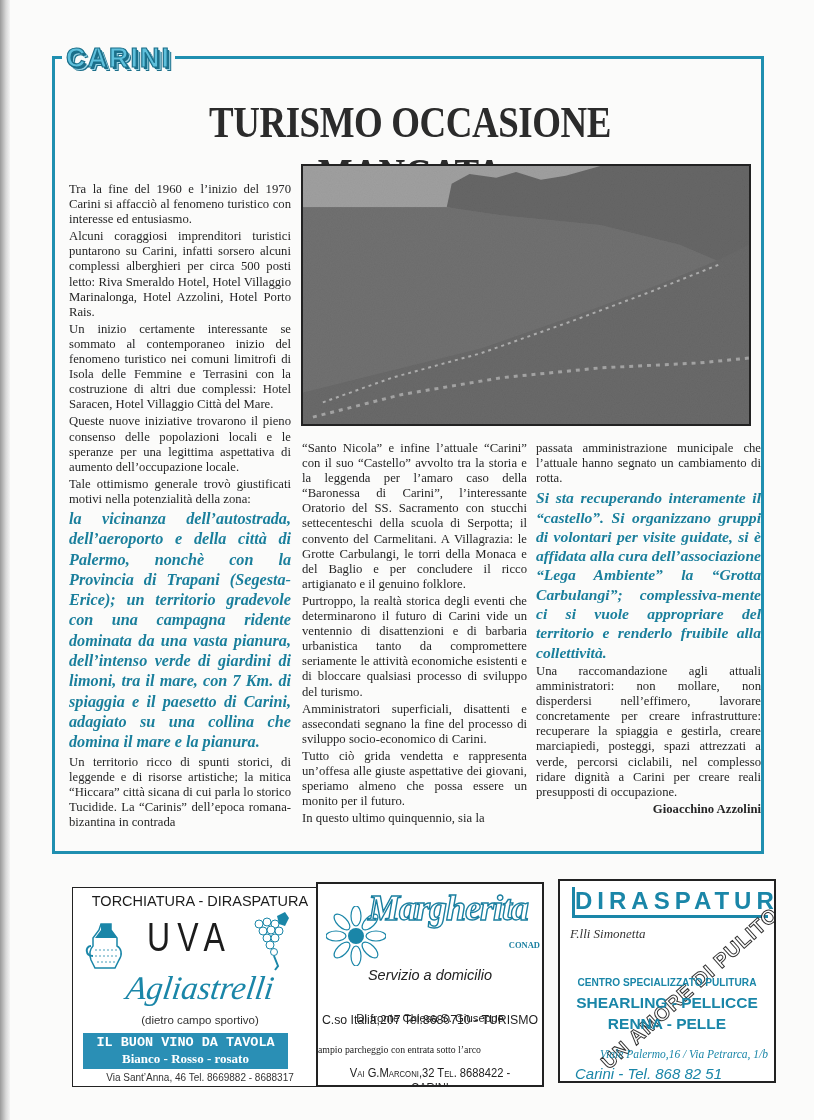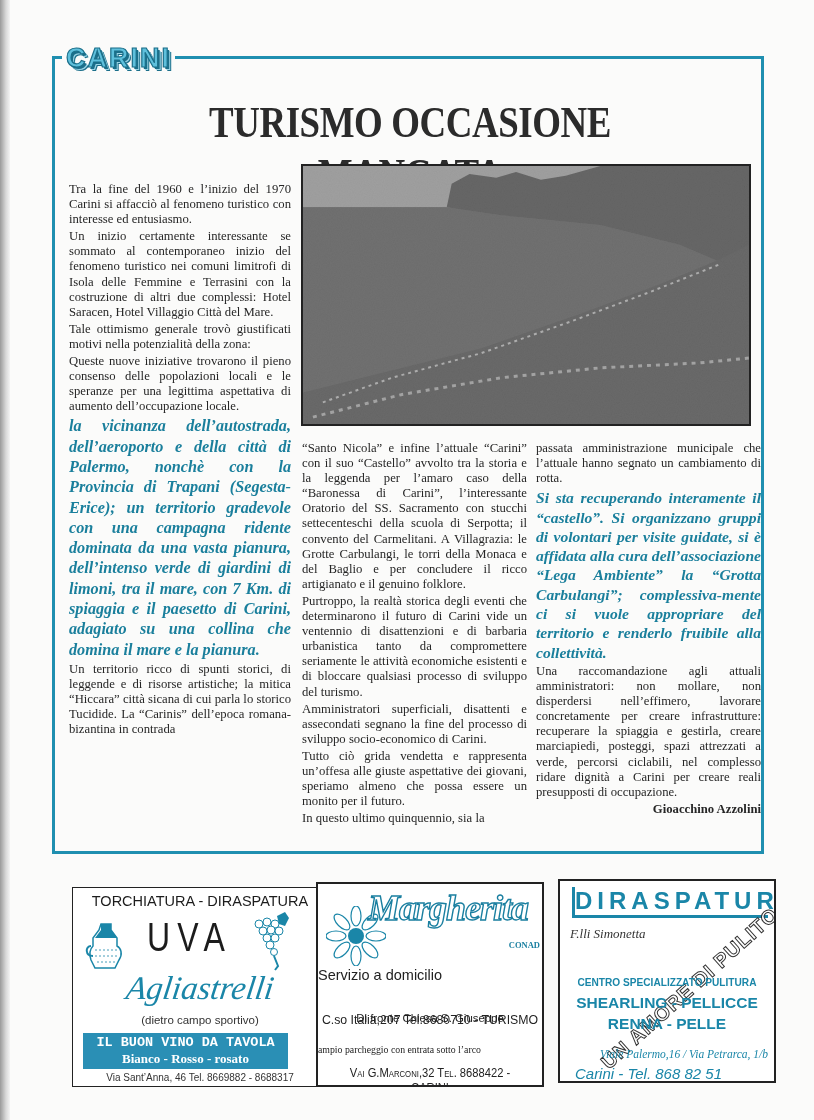--- a/index.html
+++ b/index.html
@@ -56,22 +56,22 @@
     background: #2a8fb5; color: #fff; text-align: center; font-weight: bold; }
   .a1-band .l1 { font-size: 13.5px; line-height: 17px; padding-top: 1px; font-family: Liberation Mono, monospace; }
   .a1-band .l2 { font-size: 13px; line-height: 16px; }
   .a1-addr { position: absolute; left: 0; top: 184px; width: 100%; text-align: center;
     font-family: "Liberation Sans", sans-serif; font-size: 10px; color: #333; }
 
   .a2-name { position: absolute; left: 50px; top: 3px; font-family: "Liberation Serif", serif;
     font-style: italic; font-weight: bold; font-size: 36px; color: #fff;
     -webkit-text-stroke: 1.4px #1a7fa0; letter-spacing: -1px; }
   .a2-conad { position: absolute; right: 2px; top: 56px; font-size: 8.5px; color: #1a7fa0; font-weight: bold; }
-  .a2-service { position: absolute; left: 0; top: 83px; width: 100%; 
-    font-family: "Liberation Sans", sans-serif; font-size: 14.5px; color: #222; }
+  .a2-service { position: absolute; left: 0; top: 83px; width: 100%; text-align: center;
+    font-family: "Liberation Sans", sans-serif; font-style: italic; font-size: 14.5px; color: #222; }
   .a2-l1 { position: absolute; left: 0; top: 129px; width: 100%; text-align: center;
     font-family: "Liberation Sans", sans-serif; font-size: 12.3px; color: #222; }
   .a2-l2 { position: absolute; left: 0; top: 128px; width: 100%; text-align: center;
     font-family: "Liberation Sans", sans-serif; font-size: 11.4px; color: #222; }
   .a2-l3 { position: absolute; left: 0; top: 160px; width: 100%; text-align: left;
     font-family: Liberation Serif, serif; font-size: 9.8px; color: #222; }
   .a2-l4 { position: absolute; left: 0; top: 181px; width: 100%; text-align: center;
     font-family: "Liberation Sans", sans-serif; font-size: 13px; color: #222; font-variant: small-caps;
     transform: scaleX(0.86); }
 
@@ -123,23 +123,24 @@
     <path d="M0 42 L145 42 L200 50 L300 60 L380 80 L450 110 L450 262 L0 262 Z" fill="#5f5f5f"></path>
     <path d="M0 262 L0 230 L80 210 L180 185 L280 150 L360 120 L420 95 L450 80 L450 262 Z" fill="#525252"></path>
     <path d="M20 240 L90 215 L180 190 L270 158 L350 128 L420 100" stroke="#cfcfcf" stroke-width="2" fill="none" stroke-dasharray="3 4"></path>
     <path d="M10 255 L100 232 L200 215 L300 205 L400 200 L450 195" stroke="#bdbdbd" stroke-width="3" fill="none" stroke-dasharray="4 5"></path>
     <rect x="0" y="0" width="450" height="262" fill="#888" filter="url(#grain)" opacity="0.45"></rect>
   </svg>
 </div>
 
 <div class="col col1">
   <p>Tra la fine del 1960  e l’inizio del 1970 Carini si affacciò al fenomeno turistico con interesse ed entusiasmo.</p>
+  <p>Alcuni coraggiosi imprenditori turistici puntarono su Carini, infatti sorsero alcuni complessi alberghieri per circa 500 posti letto: Riva  Smeraldo Hotel, Hotel Villaggio Marinalonga, Hotel Azzolini, Hotel Porto Rais.</p>
   <p>Un inizio certamente interessante se sommato al contemporaneo inizio del fenomeno turistico nei comuni limitrofi di Isola delle Femmine e Terrasini con la costruzione di altri due complessi: Hotel Saracen, Hotel Villaggio Città del Mare.</p>
+  <p>Queste nuove iniziative trovarono il pieno consenso delle popolazioni locali e le speranze per una legittima aspettativa di aumento dell’occupazione locale.</p>
   <p>Tale ottimismo generale trovò giustificati motivi nella potenzialità della zona:</p>
-  <p>Queste nuove iniziative trovarono il pieno consenso delle popolazioni locali e le speranze per una legittima aspettativa di aumento dell’occupazione locale.</p>
   <p class="hl">la vicinanza dell’autostrada, dell’aeroporto e della città di Palermo, nonchè con la Provincia di Trapani (Segesta-Erice); un territorio gradevole con una campagna ridente dominata da una vasta pianura, dell’intenso verde di giardini di limoni, tra il mare, con 7 Km. di spiaggia e il paesetto di Carini, adagiato su una collina che domina il mare e la pianura.</p>
   <p>Un territorio  ricco di spunti storici, di leggende e di risorse artistiche; la mitica “Hiccara” città sicana di cui parla lo storico Tucidide. La “Carinis” dell’epoca romana-bizantina in contrada</p>
 </div>
 
 <div class="col col2">
   <p>“Santo Nicola” e infine l’attuale “Carini” con il suo “Castello” avvolto tra la storia e la leggenda per l’amaro caso della “Baronessa di Carini”, l’interessante Oratorio del SS. Sacramento con stucchi settecenteschi della scuola di Serpotta; il convento del Carmelitani. A Villagrazia: le Grotte Carbulangi, le torri della Monaca e del Baglio e per concludere il ricco artigianato e il genuino folklore.</p>
   <p>Purtroppo, la realtà storica degli eventi che determinarono il futuro di Carini vide un ventennio di disattenzioni e di barbaria urbanistica tanto da compromettere seriamente le attività economiche esistenti e di bloccare qualsiasi processo di sviluppo del turismo.</p>
   <p>Amministratori superficiali, disattenti e assecondati segnano la fine del processo di sviluppo socio-economico di Carini.</p>
   <p>Tutto ciò grida vendetta e rappresenta un’offesa alle giuste aspettative dei giovani, speriamo almeno che possa essere un monito per il futuro.</p>
   <p>In questo ultimo quinquennio, sia la</p>

